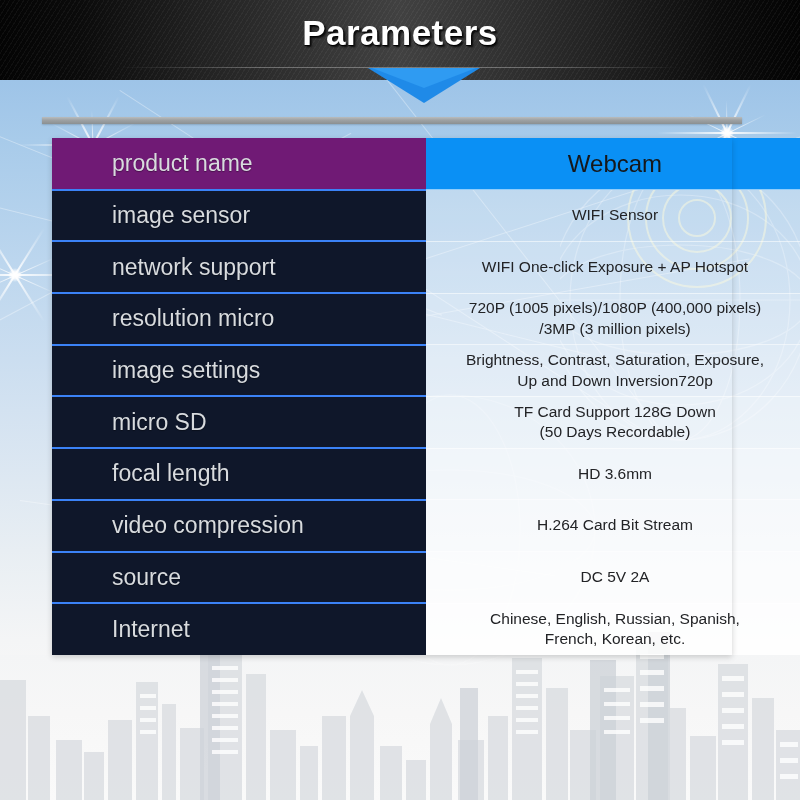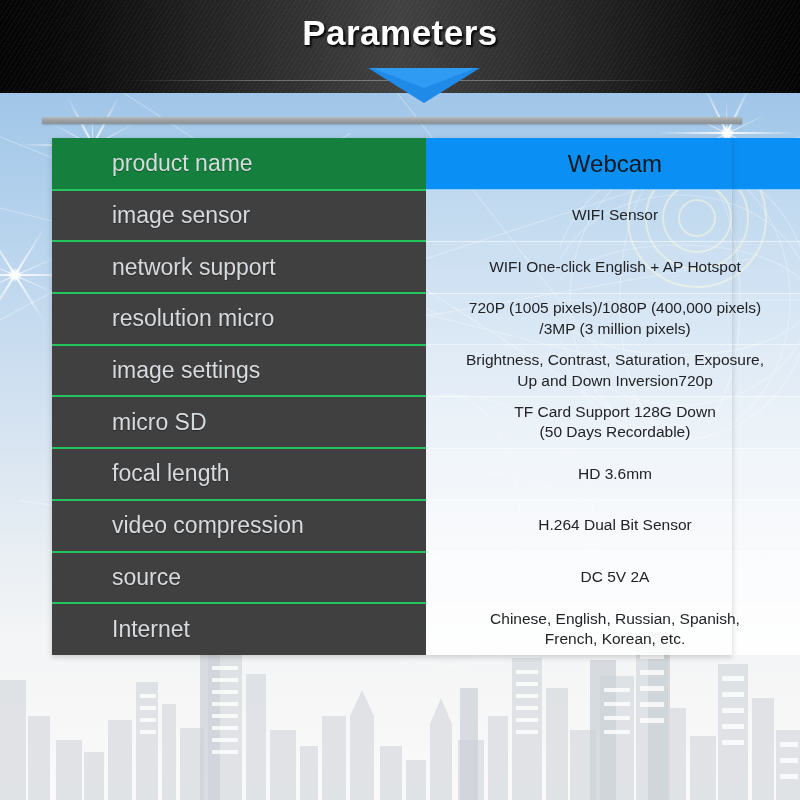--- a/index.html
+++ b/index.html
@@ -115,21 +115,21 @@
     width: 800px;
     height: 180px;
     pointer-events: none;
   }
 
   
   .banner {
     position: absolute;
     left: 0; top: 0;
     width: 800px;
-    height: 93px;
+    height: 80px;
     background:
       repeating-linear-gradient(
         -58deg,
         rgba(255,255,255,.045) 0px,
         rgba(255,255,255,.045) 1px,
         rgba(0,0,0,0) 1px,
         rgba(0,0,0,0) 4px),
       linear-gradient(to right,
         #040404 0%,
         #0b0b0b 10%,
@@ -201,31 +201,31 @@
     left: 52px;
     top: 138px;
     width: 680px;
     border-collapse: collapse;
     table-layout: fixed;
   }
   .spec-table tr { height: 51.7px; }
 
   .spec-table td.k {
     width: 314px;
-    background: #404040;
+    background: #0f172a;
     color: #d8dbde;
     font-size: 23px;
     padding: 0 0 0 60px;
     vertical-align: middle;
-    border-top: 2px solid #22c55e;
+    border-top: 2px solid #3b82f6;
     text-shadow: 0 1px 1px rgba(0,0,0,.35);
     line-height: 1.1;
   }
   .spec-table tr:first-child td.k {
-    background: #15803d;
+    background: #701a75;
     border-top: none;
   }
 
   .spec-table td.v {
     width: 366px;
     background: rgba(255,255,255,.26);
     color: #222326;
     font-size: 15.5px;
     text-align: center;
     vertical-align: middle;
@@ -435,21 +435,21 @@
       <tr>
         <td class="k">image sensor</td>
         <td class="v">
           <span>WIFI Sensor</span>
         </td>
       </tr>
 
       <tr>
         <td class="k">network support</td>
         <td class="v">
-          <span>WIFI One-click English + AP Hotspot</span>
+          <span>WIFI One-click Exposure + AP Hotspot</span>
         </td>
       </tr>
 
       <tr>
         <td class="k">resolution micro</td>
         <td class="v">
           <span>720P (1005 pixels)/1080P (400,000 pixels)</span>
           <span class="l2">/3MP (3 million pixels)</span>
         </td>
       </tr>
@@ -473,21 +473,21 @@
       <tr>
         <td class="k">focal length</td>
         <td class="v">
           <span>HD 3.6mm</span>
         </td>
       </tr>
 
       <tr>
         <td class="k">video compression</td>
         <td class="v">
-          <span>H.264 Dual Bit Sensor</span>
+          <span>H.264 Card Bit Stream</span>
         </td>
       </tr>
 
       <tr>
         <td class="k">source</td>
         <td class="v">
           <span>DC 5V 2A</span>
         </td>
       </tr>
 

